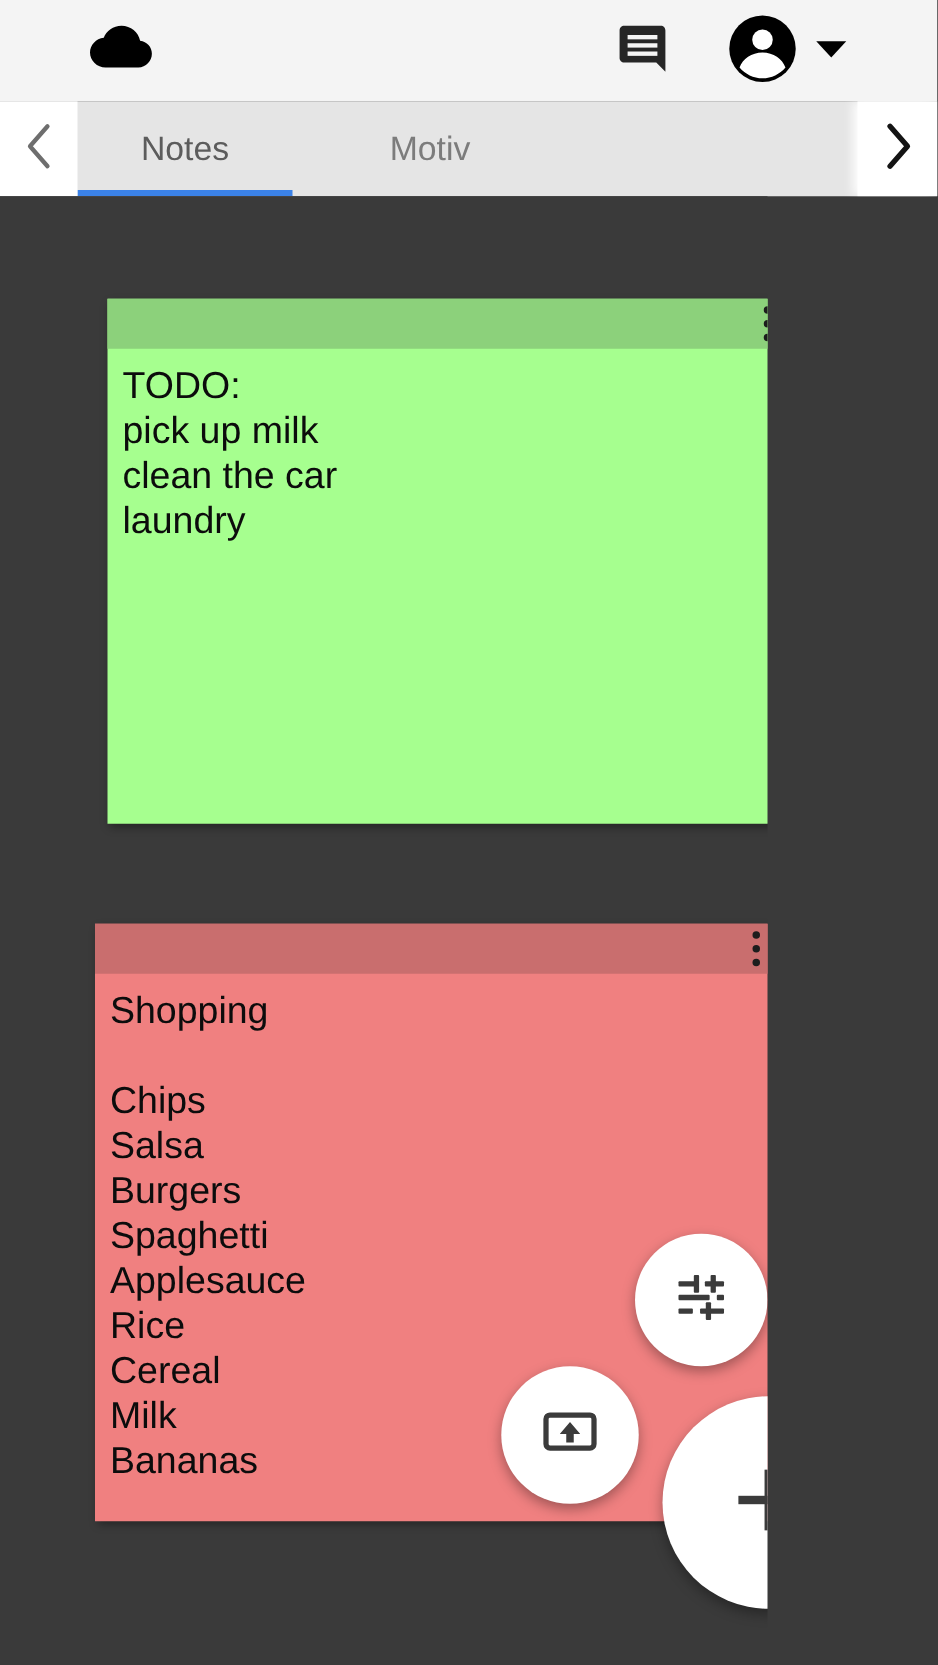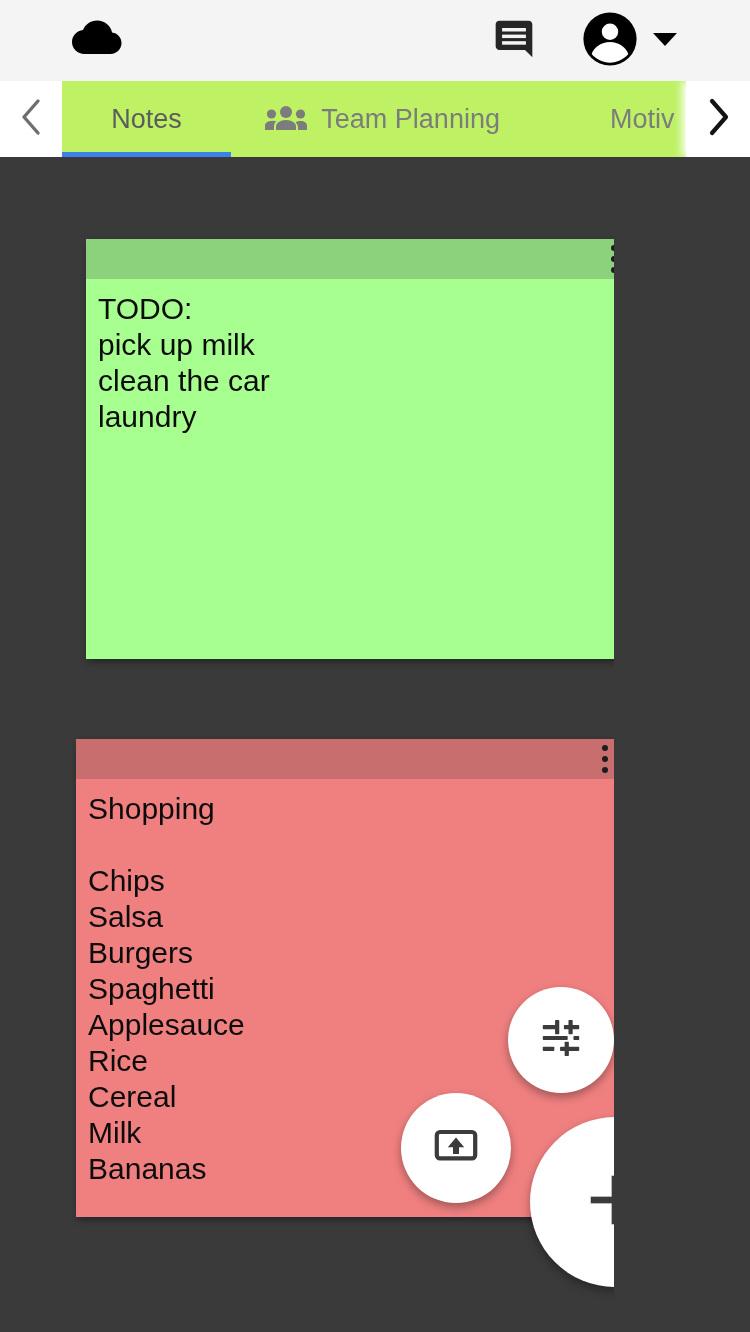--- a/index.html
+++ b/index.html
@@ -58,21 +58,21 @@
   .comment-btn { width: 68px; height: 68px; margin-right: 30px; }
   .account-btn { width: 64px; height: 64px; }
   .caret-btn   { width: 46px; height: 64px; margin-right: 62px; }
 
   
   .tabbar {
     position: absolute;
     top: 81px; left: 0;
     width: 750px;
     height: 76px;
-    background: #bef264;
+    background: #e5e5e5;
     display: flex;
     align-items: stretch;
     overflow: hidden;
   }
 
   .tab-arrow-left {
     flex: 0 0 62px;
     display: flex;
     align-items: center;
     justify-content: center;
@@ -285,33 +285,20 @@
     </span>
   </div>
 
   <div class="tabs-strip">
 
     <div class="tab tab-notes active">
       <span>Notes</span>
       <span class="tab-underline"></span>
     </div>
 
-    <div class="tab tab-team">
-      <span class="tab-people-icon">
-        <svg width="42" height="30" viewBox="0 0 42 30">
-          <circle cx="21" cy="8" r="6" fill="#7c7c7c"></circle>
-          <path d="M21 16c-6 0-10 3-10 6.5V26h20v-3.5C31 19 27 16 21 16z" fill="#7c7c7c"></path>
-          <circle cx="6.5" cy="10" r="4.6" fill="#7c7c7c"></circle>
-          <path d="M6.5 17c-3.8 0-6.5 2-6.5 4.4V26h9v-3.5c0-2 .9-3.9 2.4-5.2A11 11 0 0 0 6.5 17z" fill="#7c7c7c"></path>
-          <circle cx="35.5" cy="10" r="4.6" fill="#7c7c7c"></circle>
-          <path d="M35.5 17c-1.9 0-3.5.4-4.9 1.3A7.6 7.6 0 0 1 33 22.5V26h9v-4.6c0-2.4-2.7-4.4-6.5-4.4z" fill="#7c7c7c"></path>
-        </svg>
-      </span>
-      <span>Team Planning</span>
-    </div>
 
     <div class="tab tab-motiv">
       <span>Motiv</span>
     </div>
 
   </div>
 
   <div class="tab-arrow-right">
     <span>
       <svg width="26" height="40" viewBox="0 0 26 40">

